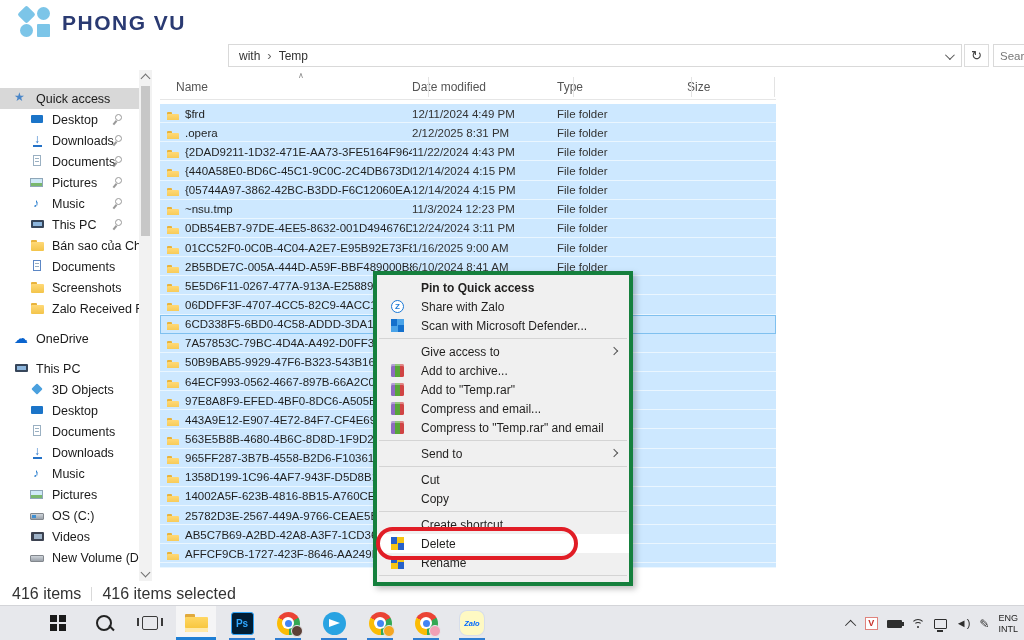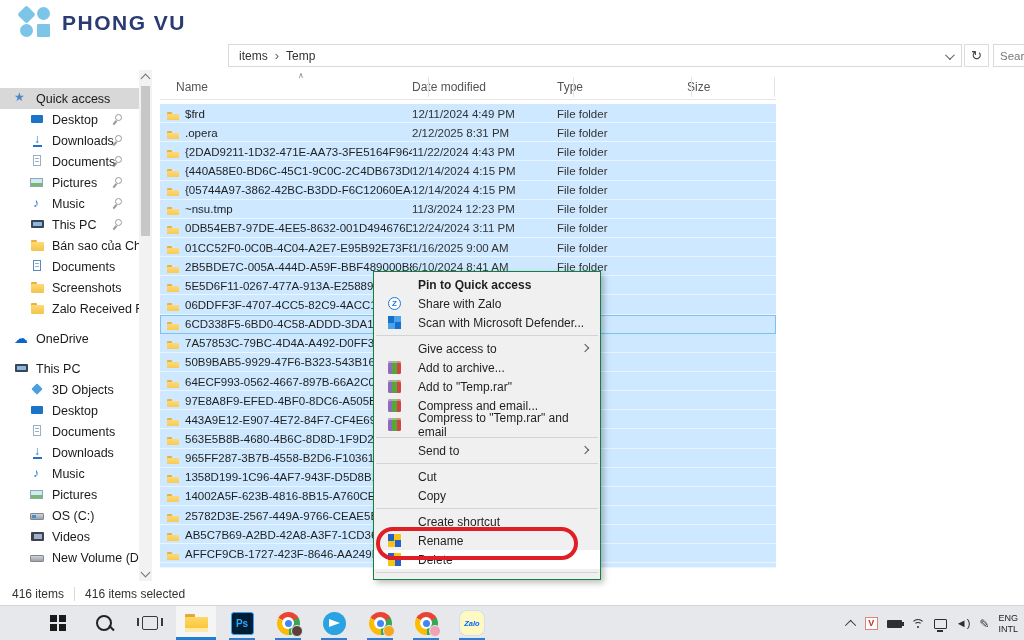--- a/index.html
+++ b/index.html
@@ -72,25 +72,25 @@
   .frow{position:relative;height:19.15px;display:flex;align-items:center;background:#cde8ff;box-shadow:inset 0 -1px 0 #eaf6ff;font-size:11.5px;color:#1f1f1f;}
   .frow.focused{outline:1px solid #7fc0ef;outline-offset:-1px;}
   .frow.partial{height:5px;overflow:hidden;}
   .fname{width:252px;min-width:252px;padding-left:25px;box-sizing:border-box;position:relative;white-space:nowrap;overflow:hidden;}
   .fico{position:absolute;left:7px;top:4px;width:13px;height:12px;}
   .fico::before{content:'';position:absolute;left:0;top:0;width:5px;height:3px;background:#e8b33c;border-radius:1px 1px 0 0;}
   .fico::after{content:'';position:absolute;left:0;top:2px;width:12px;height:9px;background:linear-gradient(180deg,#ffd977,#f3c44a);border-radius:1px;}
   .fdate{width:145px;min-width:145px;color:#333;}
   .ftype{width:118px;min-width:118px;color:#333;}
   
-  .statusbar{position:absolute;left:0;top:583px;width:1024px;height:22px;background:#fff;display:flex;align-items:center;font-size:12px;color:#333;}
+  .statusbar{position:absolute;left:0;top:583px;width:1024px;height:22px;background:#fff;display:flex;align-items:center;font-size:16px;color:#333;}
   .statusbar .s1{margin-left:12px;}
   .statusbar .vdiv{width:1px;height:14px;background:#d9d9d9;margin:0 10px;}
   
-  .cmenu{position:absolute;left:373px;top:271px;width:228px;background:#f0f0f0;border:1px solid #15803d;box-shadow:3px 3px 6px rgba(0,0,0,.25);box-sizing:border-box;padding:3px 0;z-index:50;}
+  .cmenu{position:absolute;left:373px;top:271px;width:260px;background:#f0f0f0;border:4px solid #15803d;box-shadow:3px 3px 6px rgba(0,0,0,.25);box-sizing:border-box;padding:3px 0;z-index:50;}
   .mi{position:relative;height:19px;display:flex;align-items:center;padding-left:44px;font-size:12px;color:#201f1e;}
   .mi.bold{font-weight:bold;}
   .mi.hl{background:#fff;}
   .msep{height:1px;background:#d4d4d4;margin:3px 2px;}
   .mi-arrow{position:absolute;right:12px;top:6px;width:5px;height:5px;border-right:1.5px solid #555;border-top:1.5px solid #555;transform:rotate(45deg);}
   .mi-ico{position:absolute;left:14px;top:3px;width:13px;height:13px;}
   .ico-zalo{border-radius:50%;background:#fff;border:1.2px solid #1a78d6;box-sizing:border-box;color:#1a78d6;font-size:8px;font-weight:bold;text-align:center;line-height:11px;}
   .ico-defender{background:conic-gradient(from 0deg,#4aa3e8 0 25%,#1470cc 0 50%,#4aa3e8 0 75%,#1470cc 0 100%);}
   .ico-uac{background:conic-gradient(from 0deg,#f6c514 0 25%,#2660c9 0 50%,#f6c514 0 75%,#2660c9 0 100%);}
   .ico-winrar{background:linear-gradient(90deg,#8e6bbf 0 33%,#57a639 33% 66%,#d04444 66% 100%);border-radius:1.5px;box-shadow:inset 0 2px 0 rgba(255,255,255,.35);}
@@ -147,21 +147,21 @@
       <i class="ls ls1"></i>
         <i class="ls ls2"></i>
         <i class="ls ls3"></i>
         <i class="ls ls4"></i>
     </span>
     <span class="logo-text">PHONG VU</span>
   </div>
 
   <div class="addressbar">
     <span class="addr-text">
-      <span>items</span>
+      <span>with</span>
       <span class="crumb-sep">›</span>
       <span>Temp</span>
     </span>
     <span class="addr-chev"></span>
   </div>
   <div class="refresh">↻</div>
   <div class="searchbox">
     <span>Sear</span>
   </div>
 
@@ -454,27 +454,27 @@
       <div class="mi">
         <span class="mi-label">Cut</span>
       </div>
       <div class="mi">
         <span class="mi-label">Copy</span>
       </div>
       <div class="msep"></div>
       <div class="mi">
         <span class="mi-label">Create shortcut</span>
       </div>
-      <div class="mi">
-        <span class="mi-ico ico-uac"></span>
-        <span class="mi-label">Rename</span>
-      </div>
       <div class="mi hl">
         <span class="mi-ico ico-uac"></span>
         <span class="mi-label">Delete</span>
+      </div>
+      <div class="mi">
+        <span class="mi-ico ico-uac"></span>
+        <span class="mi-label">Rename</span>
       </div>
       <div class="msep"></div>
     </div>
   <div class="redcircle"></div>
 
   <div class="taskbar">
     <div id="tb-buttons" style="display:flex;margin-left:38px;gap:6px;">
         <div class="tb">
           <span class="w-start"></span>
         </div>

